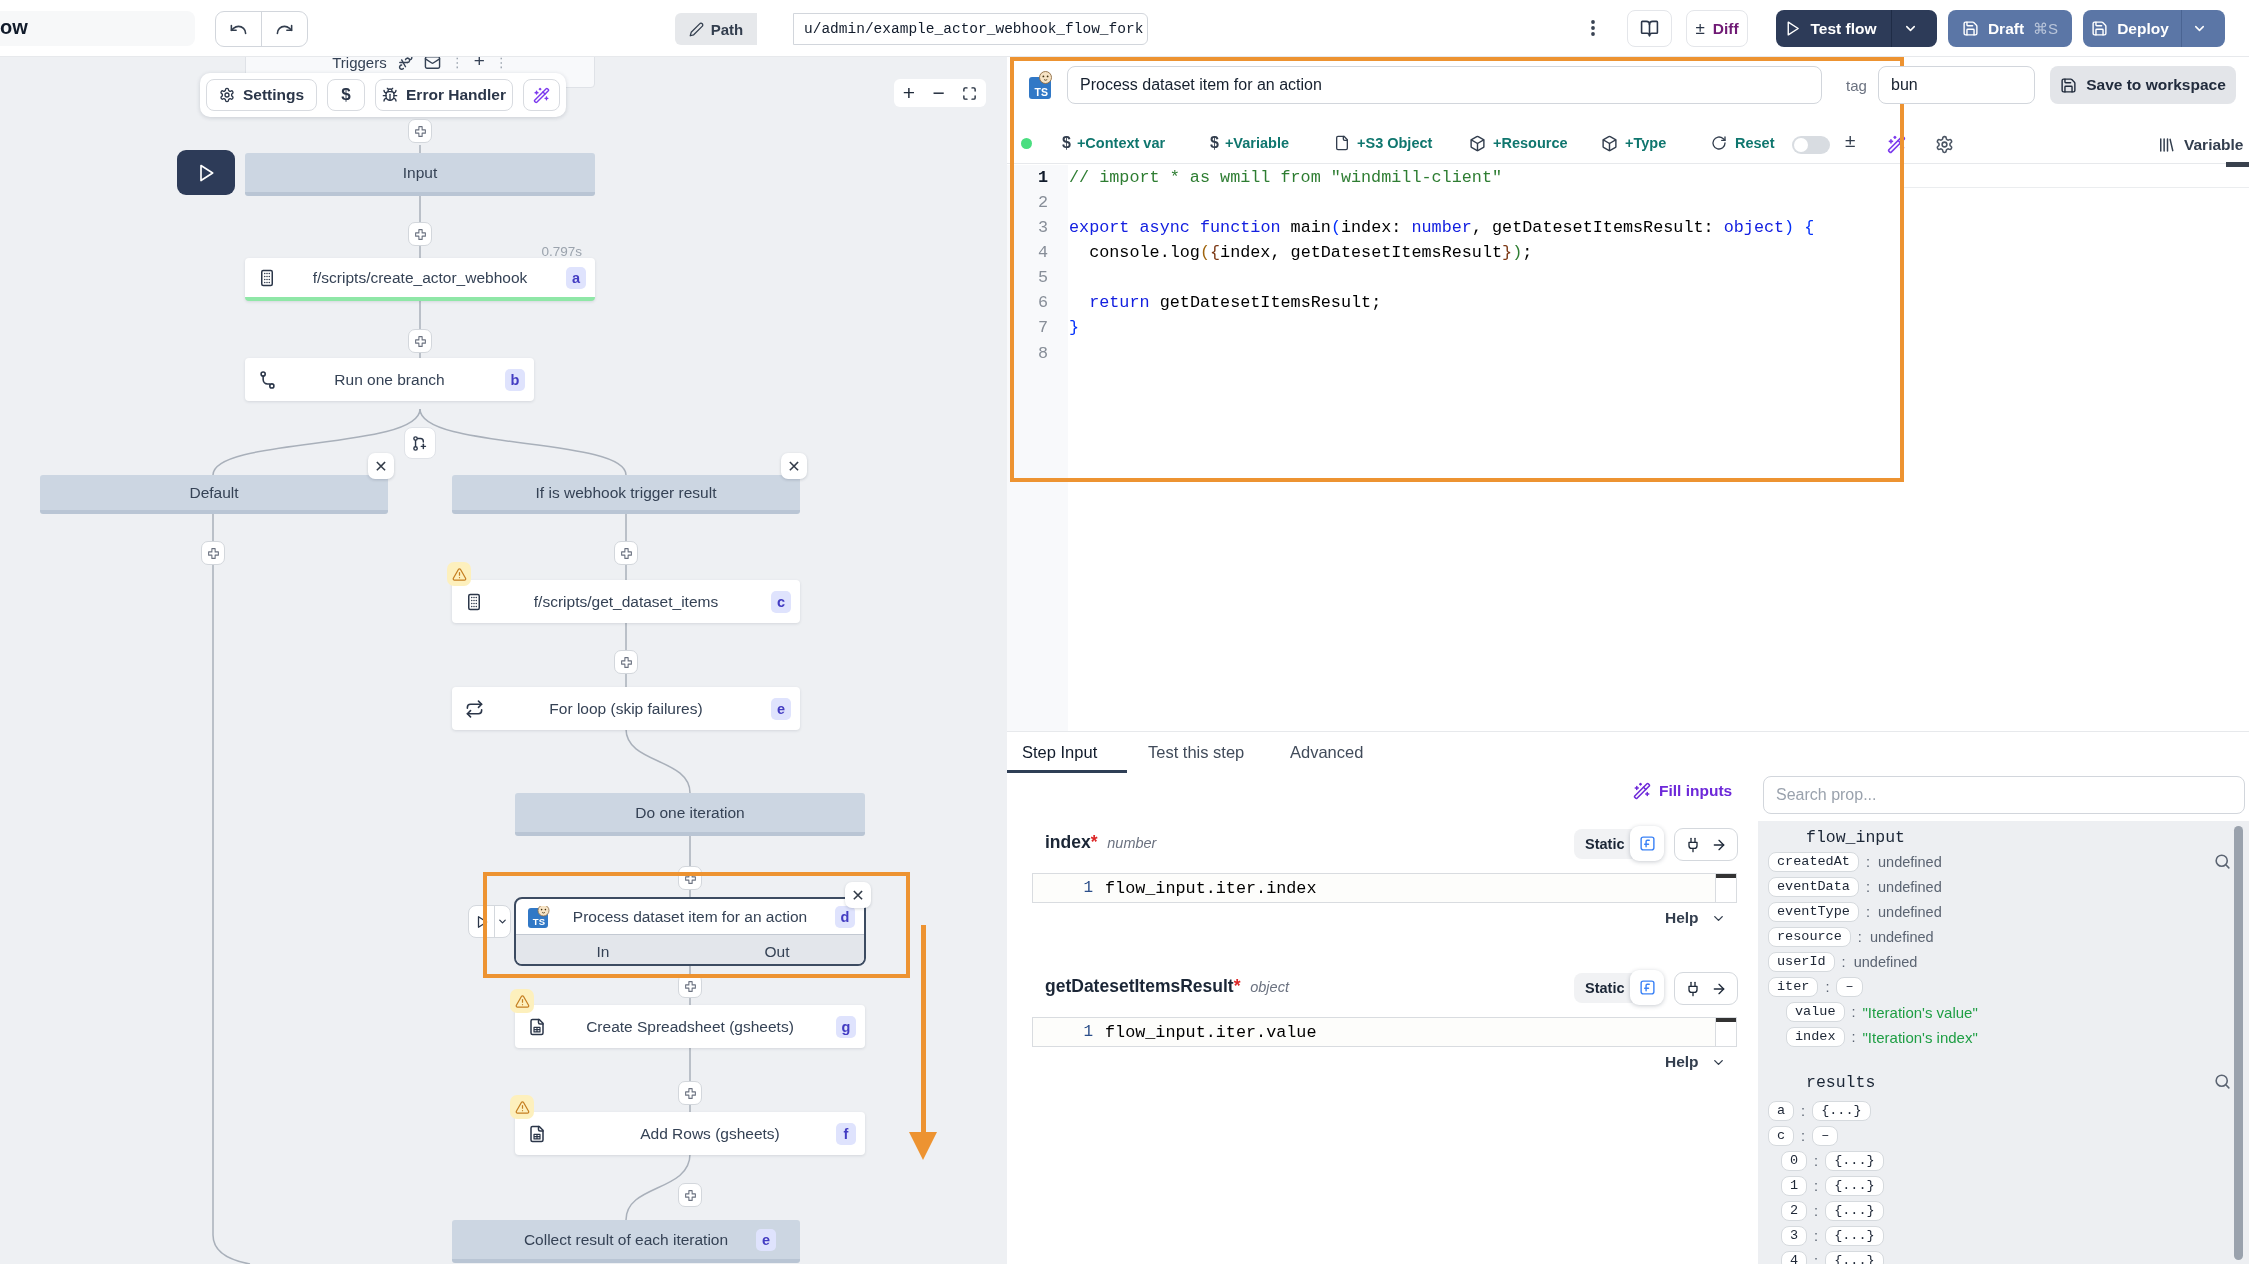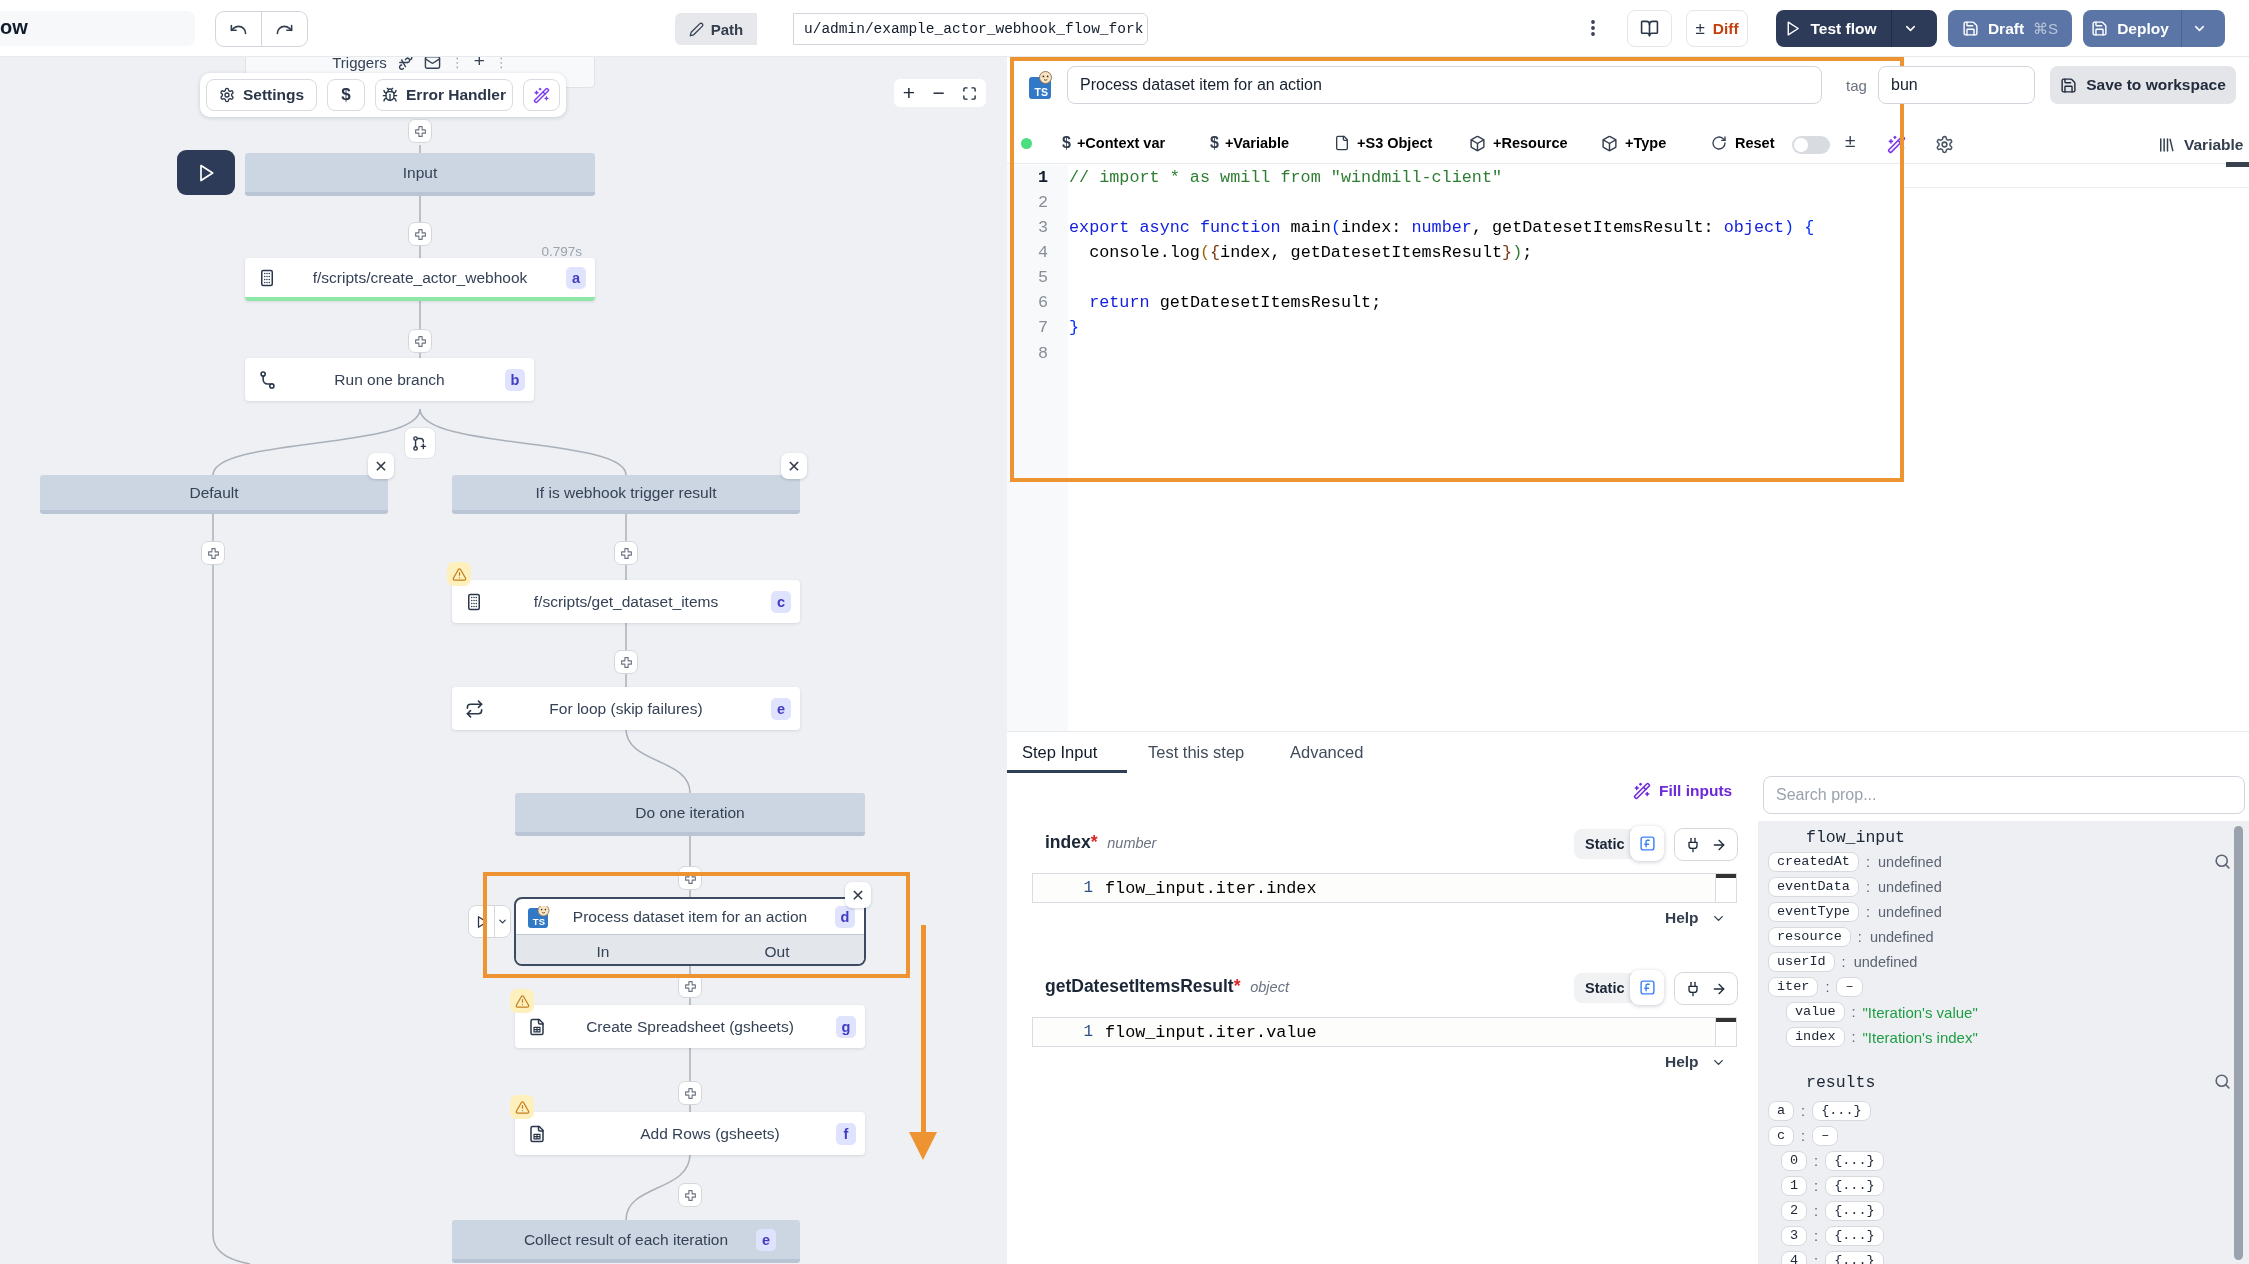--- a/index.html
+++ b/index.html
@@ -20,21 +20,21 @@
   .wnode { background:#fff; border-radius:4px; box-shadow:0 1px 3px rgba(40,50,70,.13); }
   .badge { position:absolute; right:9px; top:50%; transform:translateY(-50%); width:20px; height:22px; background:#dfe3fd; color:#433cc2; font-weight:bold; font-size:14.5px; border-radius:5px; display:flex; align-items:center; justify-content:center; }
   .plus { position:absolute; width:24px; height:24px; background:#fff; border:1px solid #d3d7dc; border-radius:7px; z-index:5; display:flex; align-items:center; justify-content:center; }
   .warn { position:absolute; width:24px; height:24px; background:#fdf0bd; border-radius:7px; z-index:6; display:flex; align-items:center; justify-content:center; }
   .xbtn { position:absolute; width:26px; height:26px; background:#fff; border-radius:7px; box-shadow:0 1px 3px rgba(40,50,70,.2); z-index:6; display:flex; align-items:center; justify-content:center; color:#333c49; font-size:16px; }
   .nicon { position:absolute; left:13px; top:50%; transform:translateY(-50%); display:flex; }
   
   #rpanel { position:absolute; left:1007px; top:57px; width:1242px; height:1207px; background:#fff; }
   .inp { position:absolute; background:#fff; border:1px solid #d2d6dc; border-radius:8px; font-size:16px; color:#16202e; display:flex; align-items:center; padding:0 12px; }
   .orange { position:absolute; border:4px solid #ed9331; z-index:40; pointer-events:none; }
-  .ttxt { font-size:14.5px; color:#000000; font-weight:bold; }
+  .ttxt { font-size:14.5px; color:#0f766e; font-weight:bold; }
   .pill { display:inline-block; font-family:"Liberation Mono",monospace; font-size:13.5px; color:#202938; background:#fff; border:1px solid #d6dade; border-radius:8px; padding:1px 8px 2px; }
 </style>
 </head>
 <body>
 <div id="page">
   <div id="canvas"></div>
   <div id="rpanel"></div>
   <div id="rcontent" class="abs" style="left:0;top:0;width:2249px;height:1264px;z-index:10;pointer-events:none;">
 
     <div class="abs" style="left:1029px;top:71px;width:22px;height:26px;">
@@ -677,21 +677,21 @@
 
     <div class="tbtn" style="left:1627px;width:45px;border:1px solid #e4e6ea;background:#fff;">
       <svg width="19" height="19" viewBox="0 0 24 24" fill="none" stroke="#2b3649" stroke-width="2" stroke-linecap="round" stroke-linejoin="round">
           <path d="M12 7v14"></path>
           <path d="M3 18a1 1 0 0 1-1-1V4a1 1 0 0 1 1-1h5a4 4 0 0 1 4 4 4 4 0 0 1 4-4h5a1 1 0 0 1 1 1v13a1 1 0 0 1-1 1h-6a3 3 0 0 0-3 3 3 3 0 0 0-3-3z"></path>
         </svg>
     </div>
 
     <div class="tbtn" style="left:1686px;width:62px;border:1px solid #e4e6ea;background:#fff;gap:8px;">
       <span style="font-size:17px;color:#2b3649;">±</span>
-        <span style="font-size:15.5px;font-weight:bold;color:#c2410c;">Diff</span>
+        <span style="font-size:15.5px;font-weight:bold;color:#701a75;">Diff</span>
     </div>
 
     <div class="tbtn navy" style="left:1776px;width:161px;">
       <svg width="17" height="17" viewBox="0 0 24 24" fill="none" stroke="#fff" stroke-width="2" stroke-linecap="round" stroke-linejoin="round" style="margin-right:9px;">
           <polygon points="6 3 20 12 6 21 6 3"></polygon>
         </svg>
       <span>Test flow</span>
       <div style="width:1px;height:100%;background:#1f2c46;margin-left:14px;"></div>
       <svg width="15" height="15" viewBox="0 0 24 24" fill="none" stroke="#fff" stroke-width="2.4" stroke-linecap="round" stroke-linejoin="round" style="margin:0 11px;">
           <polyline points="6 9 12 15 18 9"></polyline>

